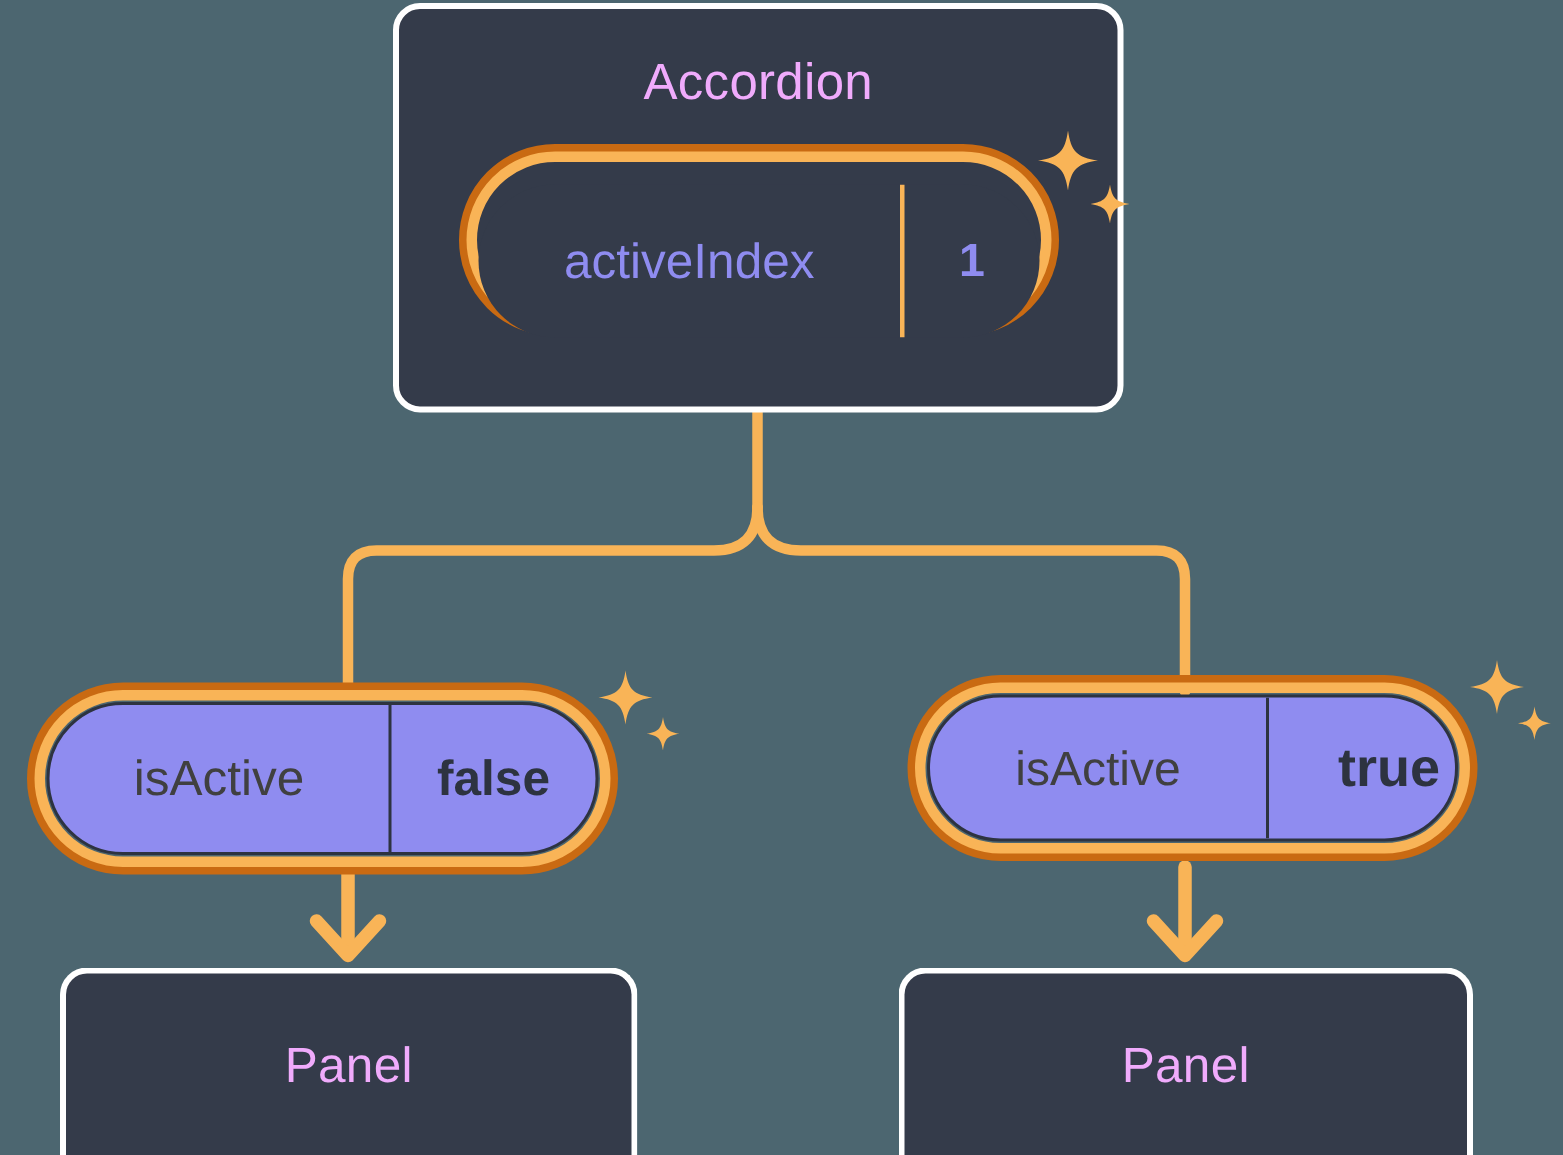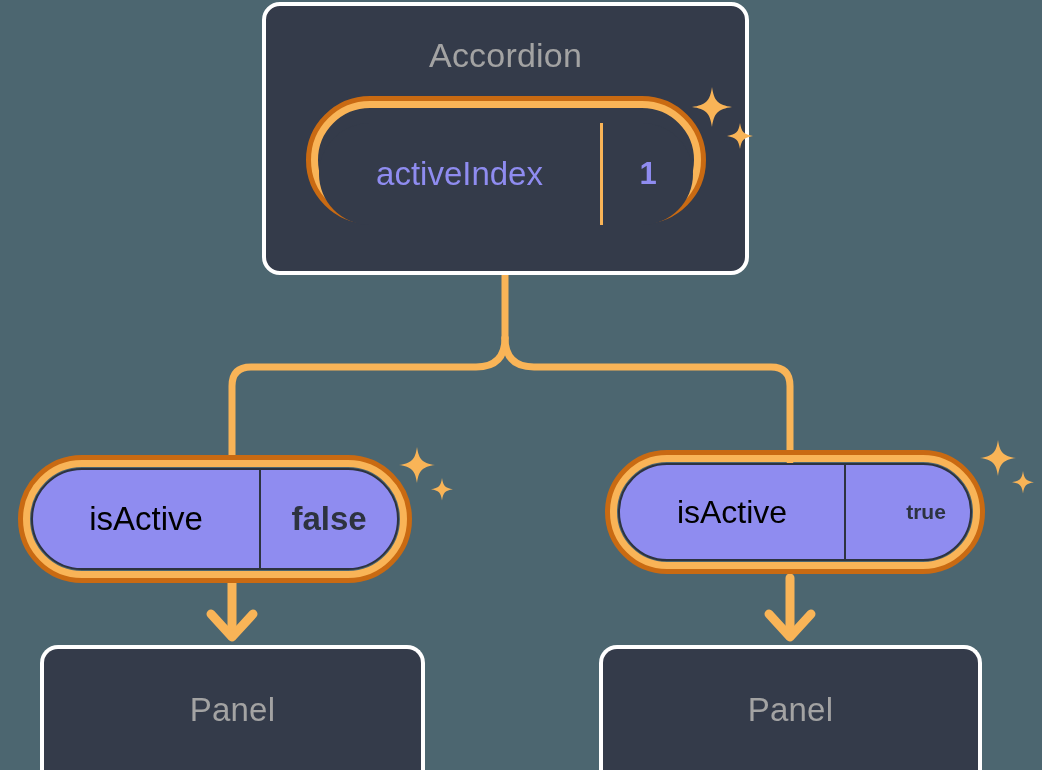--- a/index.html
+++ b/index.html
@@ -30,21 +30,21 @@
     background: #333a४9;
     background: #343b4a;
     border: 4px solid #ffffff;
     border-radius: 18px;
   }
   .node-title {
     position: absolute;
     left: 0;
     width: 100%;
     text-align: center;
-    color: #a3a3a3;
+    color: #f0abfc;
     font-weight: 400;
     letter-spacing: .2px;
     white-space: nowrap;
   }
 
   
   .pill {
     position: absolute;
     box-sizing: border-box;
     border-radius: 999px;
@@ -92,21 +92,21 @@
     width: 3px;
     background: #f9b457;
     align-self: stretch;
   }
 
   
   .pill-purple .pill-body {
     background: #8f8cf0;
     border: 2px solid #2d3340;
   }
-  .pill-purple .pill-key { color: #000000; font-weight: 400; }
+  .pill-purple .pill-key { color: #404040; font-weight: 400; }
   .pill-purple .pill-val { color: #2d3340; font-weight: 700; }
   .pill-purple .pill-divider {
     width: 2px;
     background: #2d3340;
     align-self: stretch;
   }
 
   .sparkles {
     position: absolute;
     pointer-events: none;
@@ -176,21 +176,21 @@
               border-bottom-left-radius:0; border-bottom-right-radius:0;">
     <div class="node-title" style="top:42px; font-size:33px;">Panel</div>
   </div>
 
   <div class="pill pill-purple" style="left:605px; top:450px; width:380px; height:124px;">
     <div class="pill-ring" style="left:0; top:0; width:380px; height:124px;"></div>
     <div class="pill-ring-inner" style="left:5px; top:5px; width:370px; height:114px;"></div>
     <div class="pill-body" style="left:13px; top:13px; width:354px; height:98px;">
       <div class="pill-key" style="width:224px; font-size:32px;">isActive</div>
       <div class="pill-divider"></div>
-      <div class="pill-val" style="flex:1; font-size:21px;margin-left:36px;">true</div>
+      <div class="pill-val" style="flex:1; font-size:36px;margin-left:36px;">true</div>
     </div>
   </div>
 
   <svg class="sparkles" style="left:976px; top:437px;" width="62" height="66" viewBox="0 0 62 66" xmlns="http://www.w3.org/2000/svg">
     <path fill="#f9b457" d="M22 3 C23.8 15.6 27.4 19.2 40 21 C27.4 22.8 23.8 26.4 22 39 C20.2 26.4 16.6 22.8 4 21 C16.6 19.2 20.2 15.6 22 3 Z"></path>
     <path fill="#f9b457" d="M47 34 C48.2 42 50.2 44 58 45.2 C50.2 46.4 48.2 48.4 47 56.4 C45.8 48.4 43.8 46.4 36 45.2 C43.8 44 45.8 42 47 34 Z"></path>
   </svg>
 
   <div class="node-box" style="left:599px; top:645px; width:383px; height:125px; border-bottom:none;
               border-bottom-left-radius:0; border-bottom-right-radius:0;">

